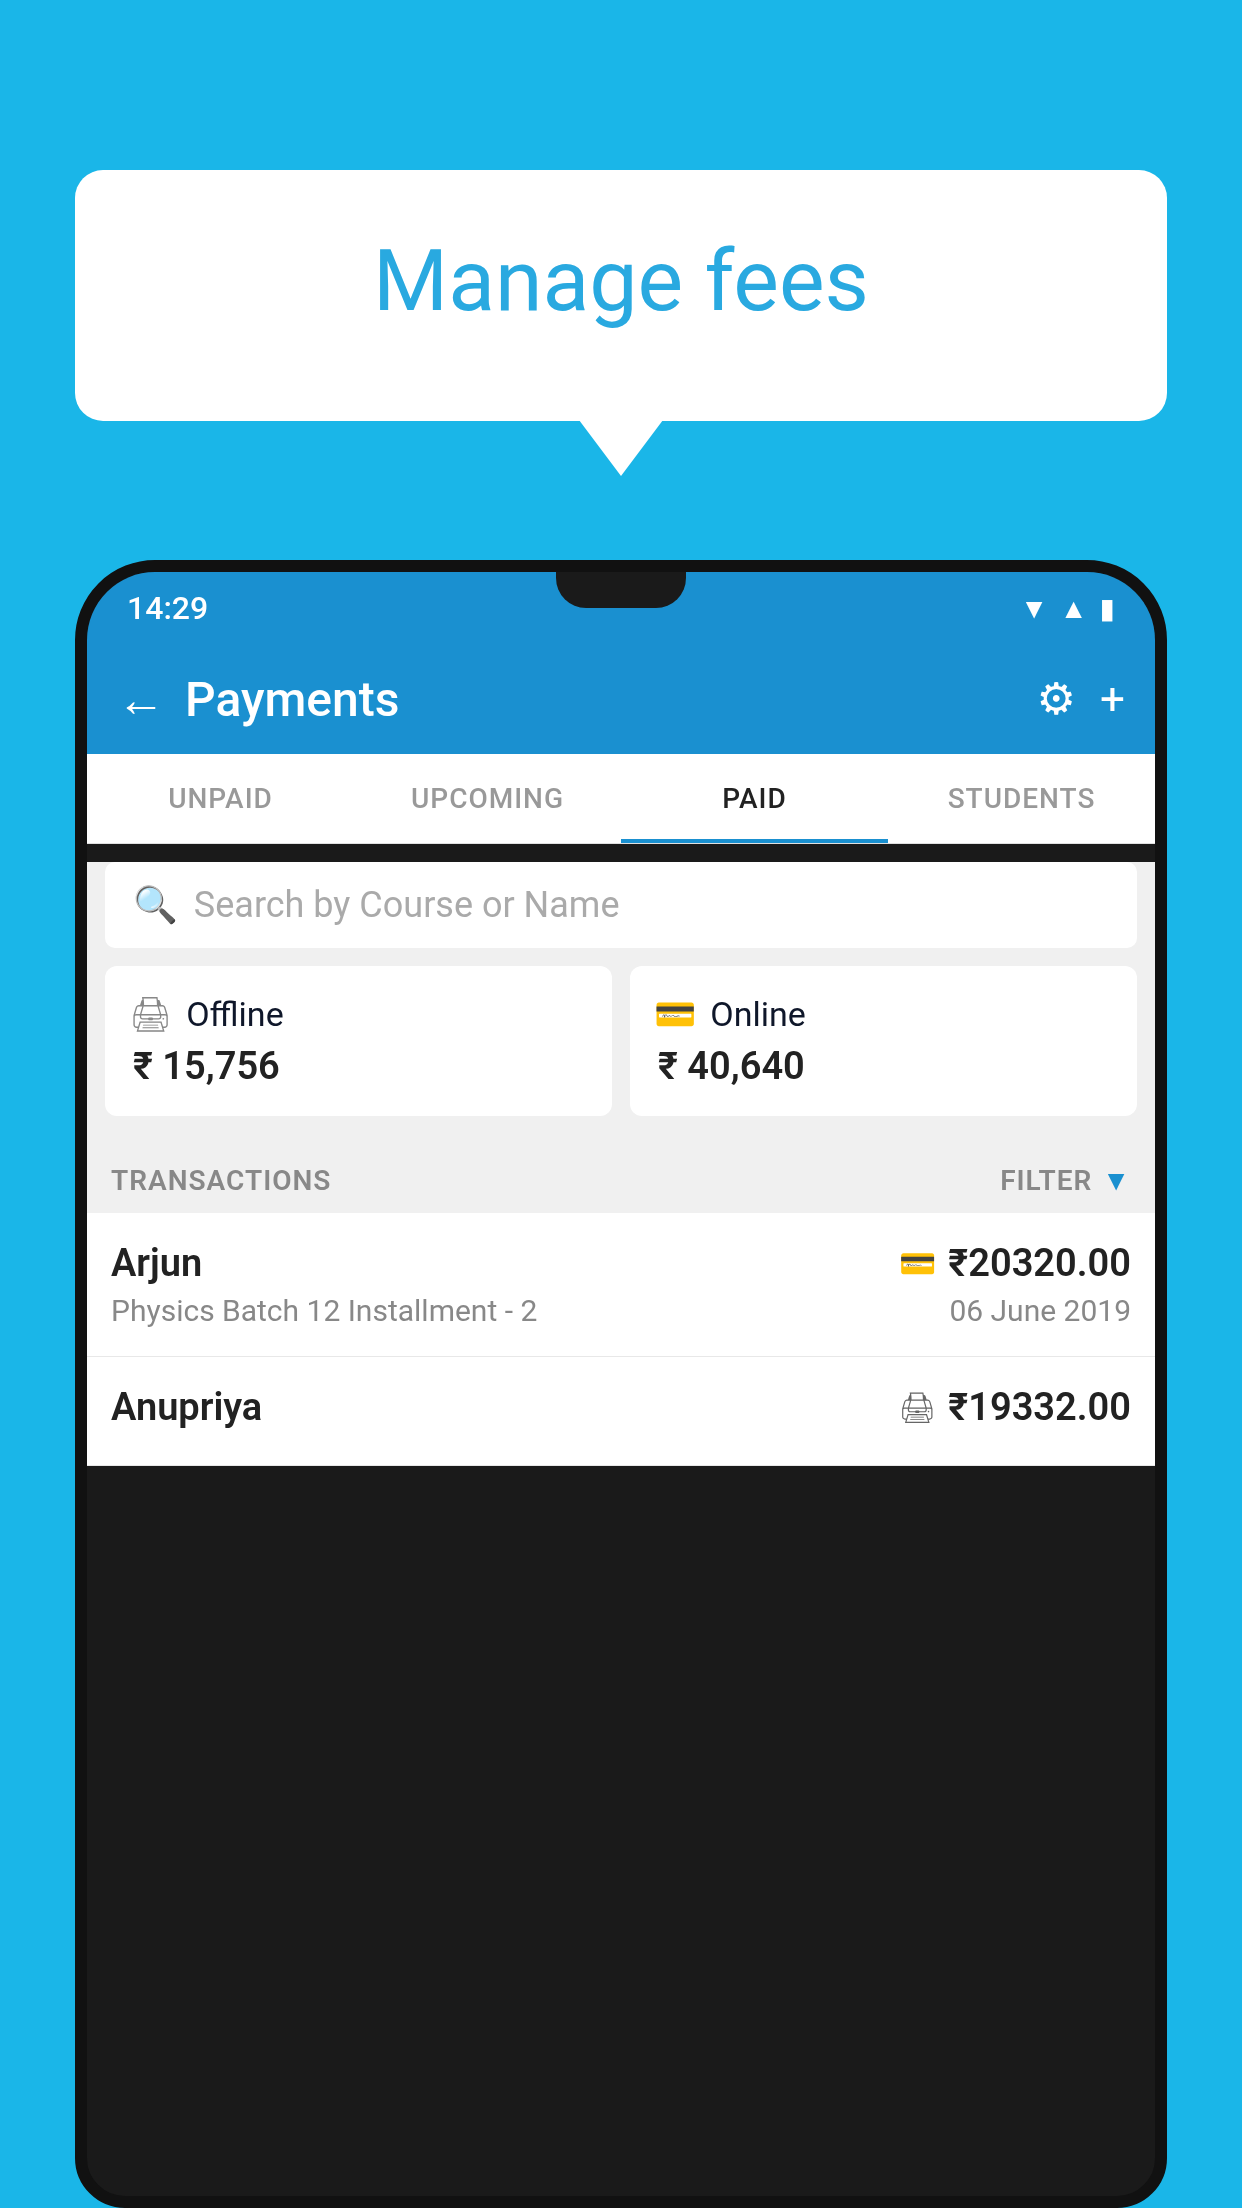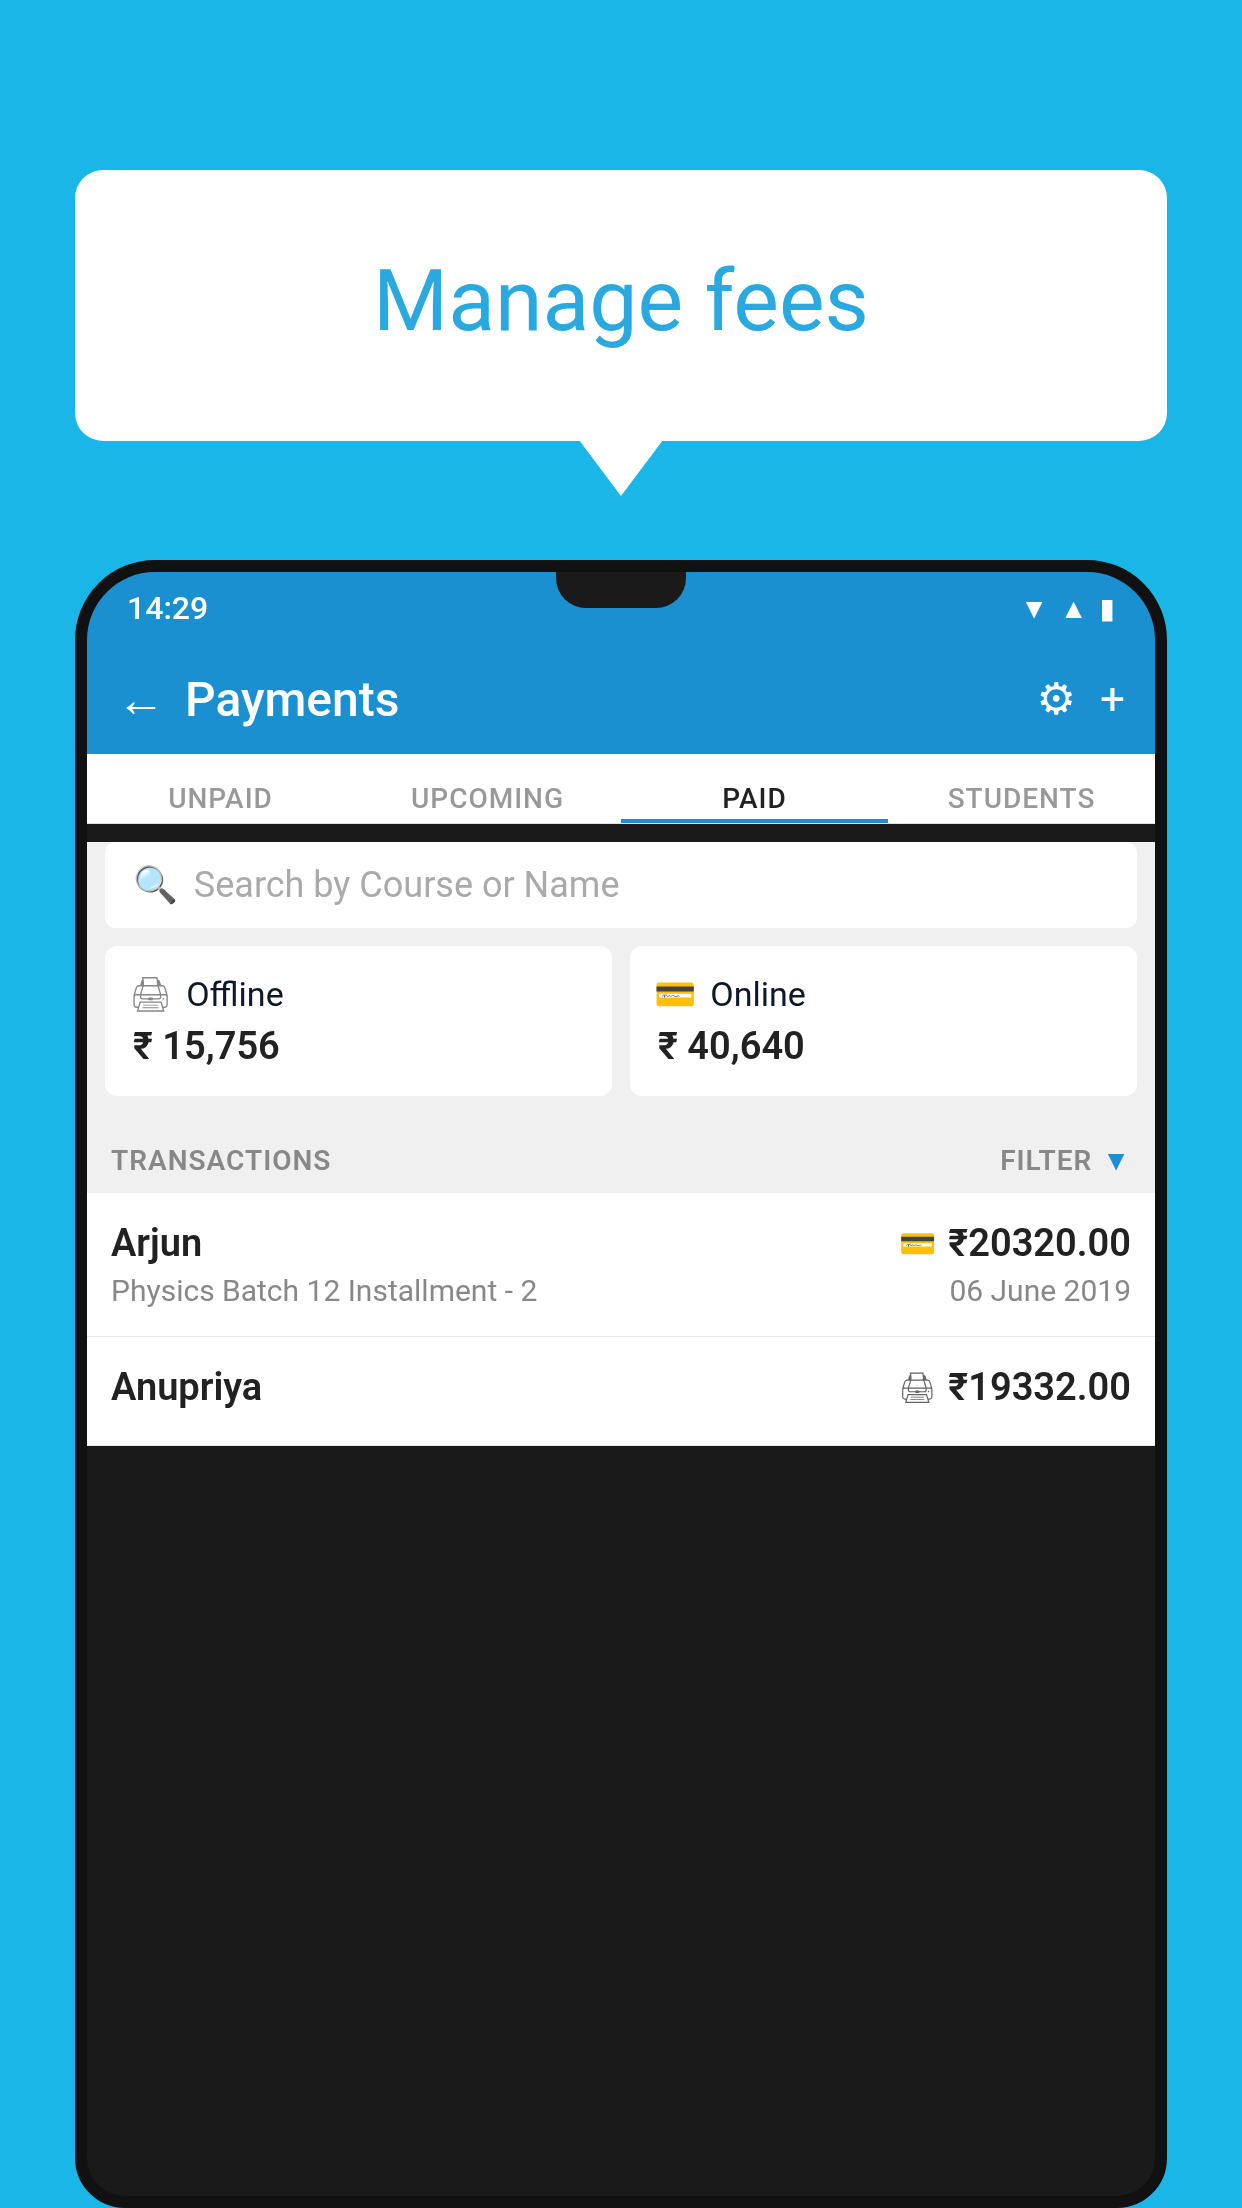--- a/index.html
+++ b/index.html
@@ -36,21 +36,20 @@
       border-left: 45px solid transparent;
       border-right: 45px solid transparent;
       border-top: 60px solid white;
     }
 
     .bubble-title {
       font-size: 86px;
       font-weight: 400;
       color: #29a9e0;
       margin-bottom: 20px;
-      margin-top: 20px;
     }
 
     .bubble-subtitle {
       font-size: 40px;
       color: #888;
       font-weight: 400;
     }
 
     
     .phone-frame {
@@ -143,21 +142,21 @@
     
     .tab-bar {
       background: white;
       display: flex;
       border-bottom: 1px solid #e0e0e0;
     }
 
     .tab-item {
       flex: 1;
       text-align: center;
-      padding: 28px 10px 4px;
+      padding: 28px 10px 24px;
       font-size: 28px;
       color: #999;
       font-weight: 500;
       letter-spacing: 1px;
       cursor: pointer;
       border-bottom: 4px solid transparent;
     }
 
     .tab-item.active {
       color: #222;

